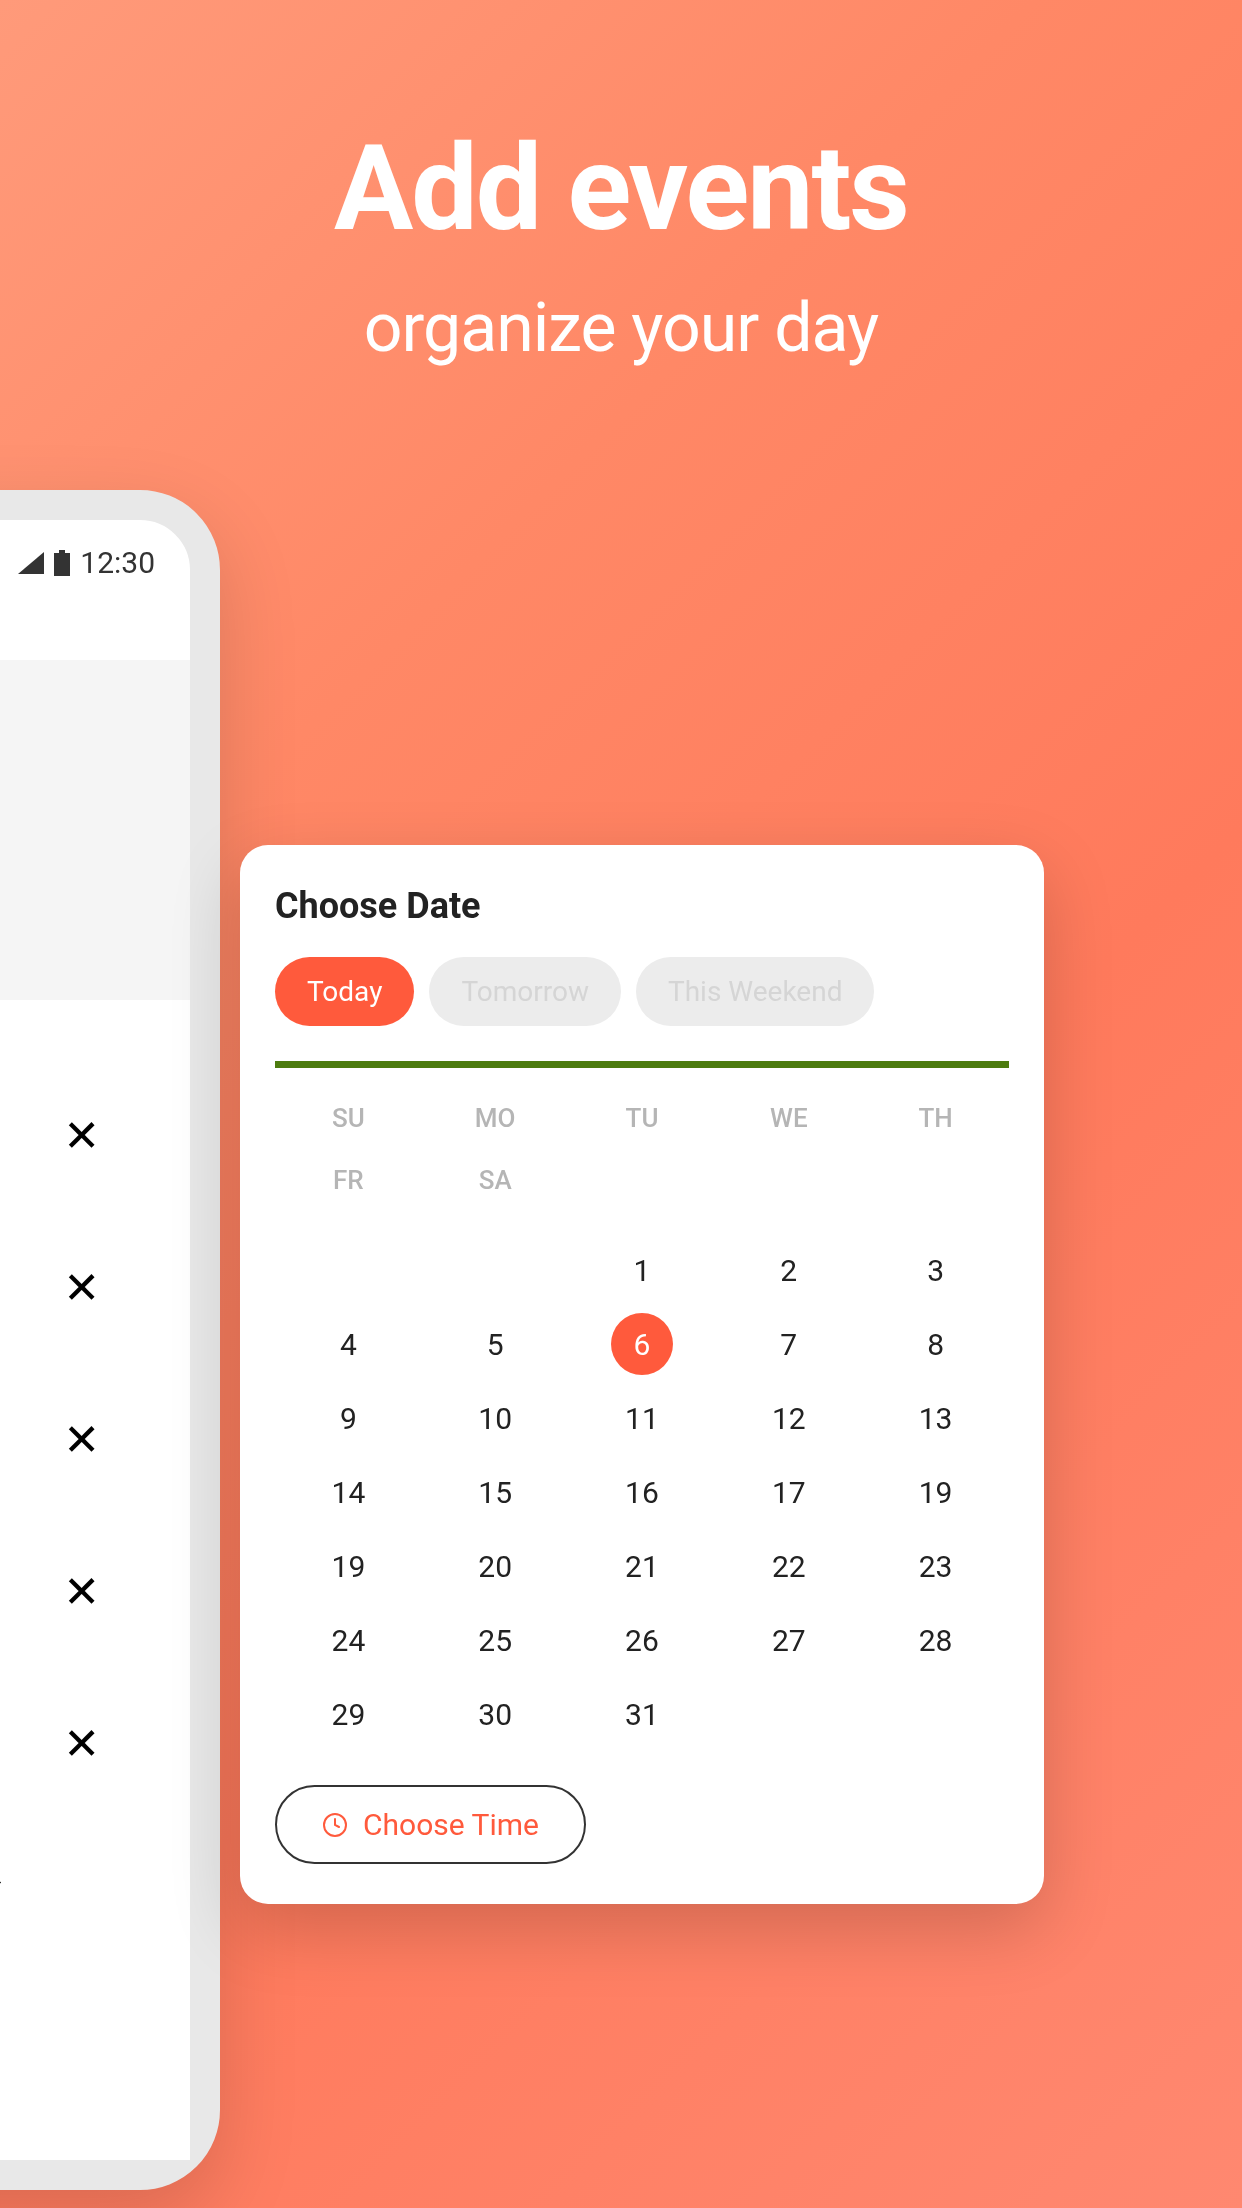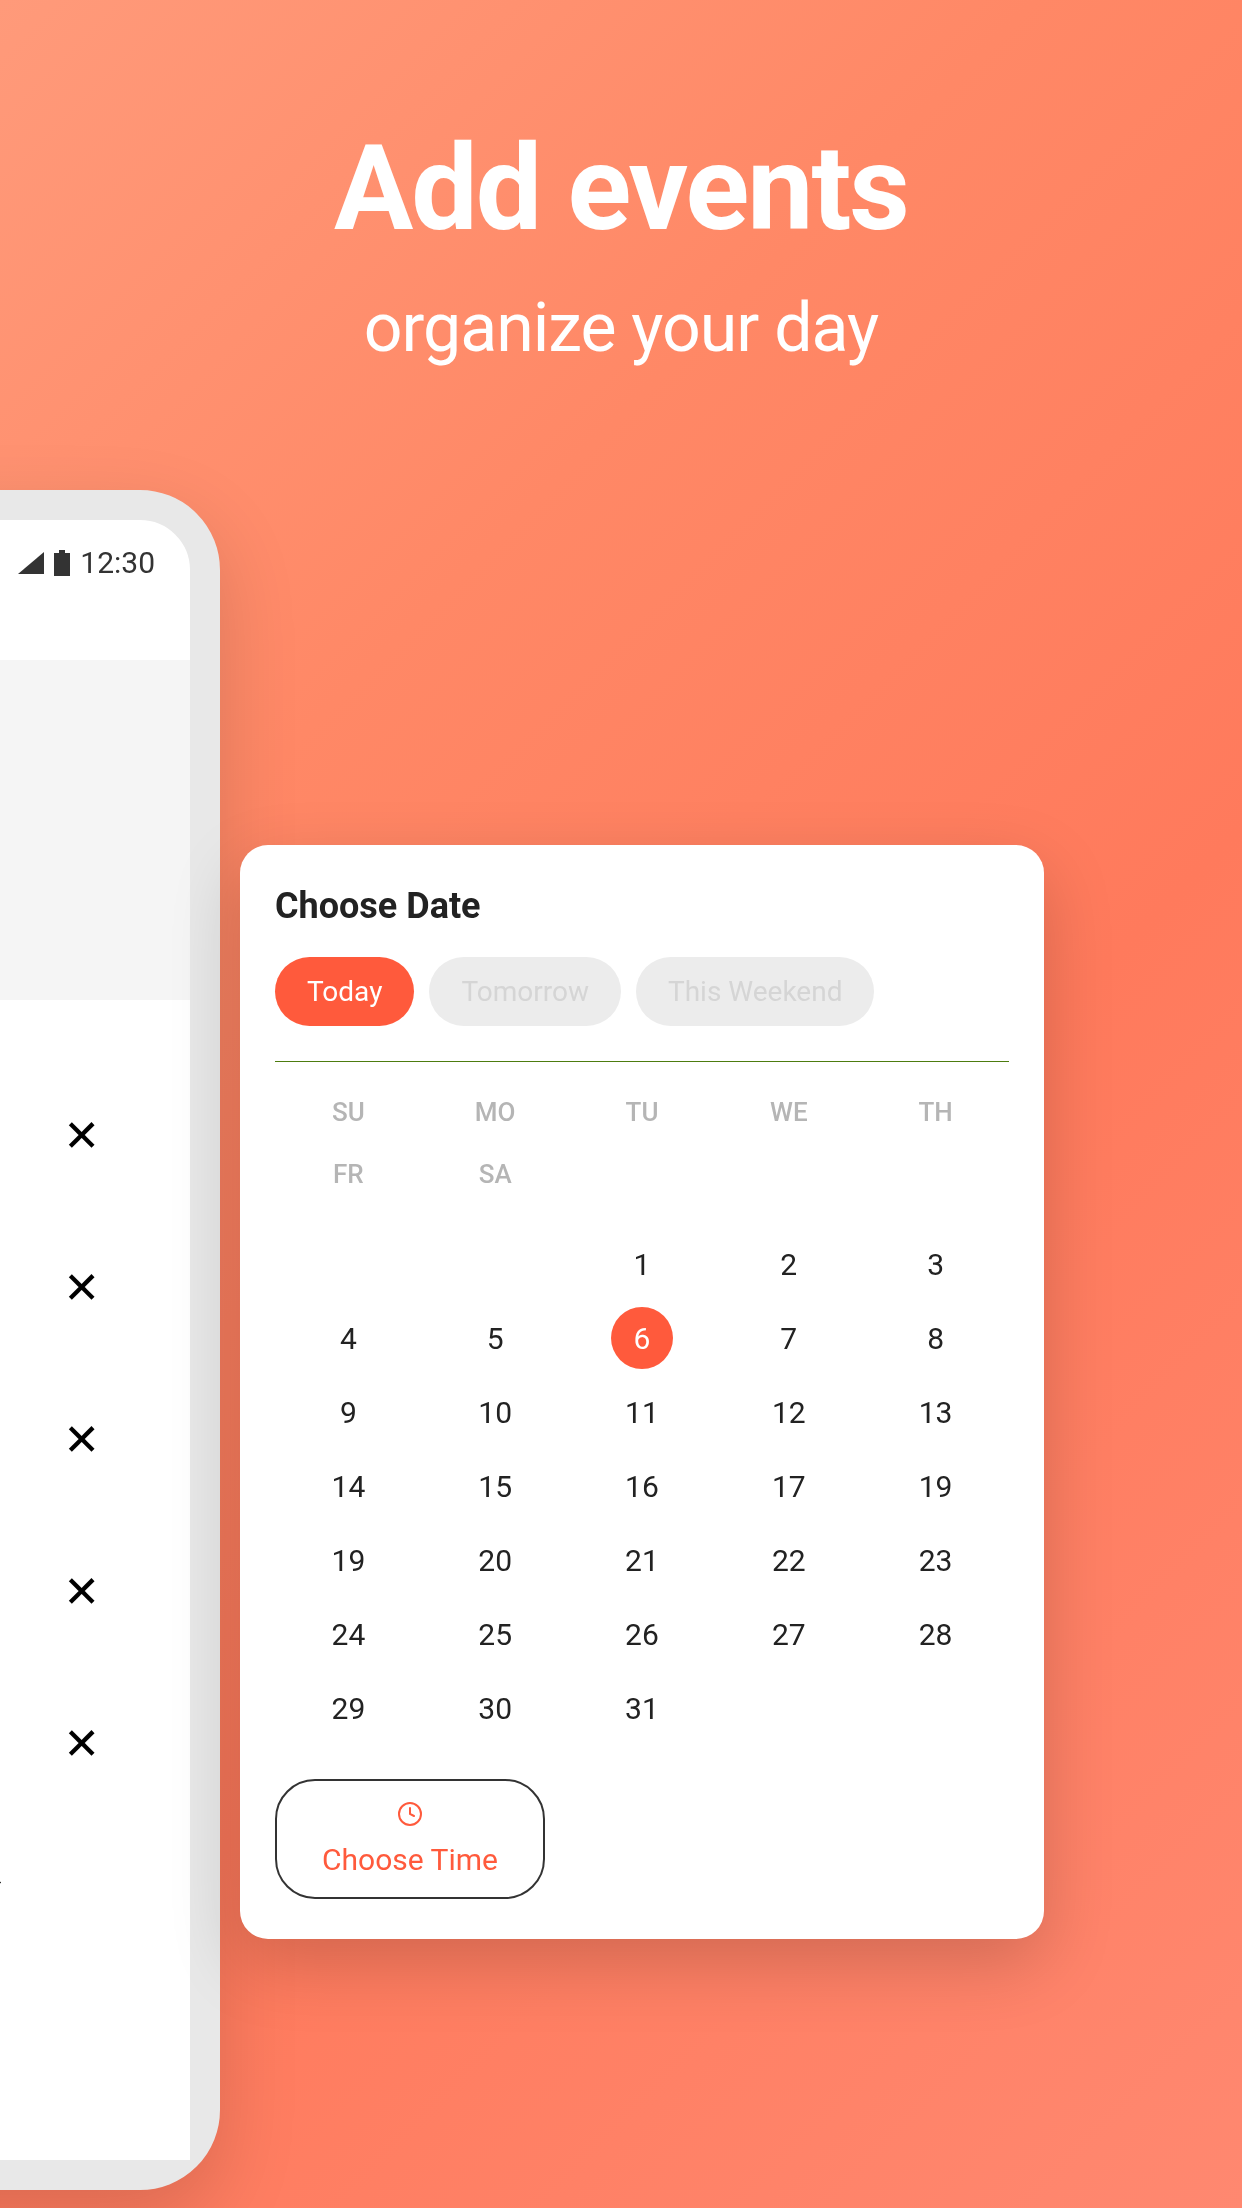--- a/index.html
+++ b/index.html
@@ -109,21 +109,21 @@
     font-weight: 700;
     color: #222;
     margin-bottom: 30px;
   }
 
   .chips {
     display: flex;
     gap: 15px;
     margin-bottom: 35px;
     padding-bottom: 35px;
-    border-bottom: 1px solid #4d7c0f;
+    border-bottom: 7px solid #4d7c0f;
   }
 
   .chip {
     padding: 18px 32px;
     border-radius: 40px;
     font-size: 28px;
     background: #ececec;
     color: #d5d5d5;
     cursor: pointer;
   }
@@ -193,21 +193,20 @@
     display: inline-flex;
     align-items: center;
     gap: 15px;
     padding: 20px 45px;
     border: 2px solid #333;
     border-radius: 40px;
     font-size: 30px;
     color: #ff5a3c;
     cursor: pointer;
     background: #fff;
-    flex-direction: column;
   }
 
   .clock-icon {
     display: inline-flex;
   }
 
   .chevron-down {
     text-align: right;
     padding: 30px 90px 0 0;
     font-size: 44px;

